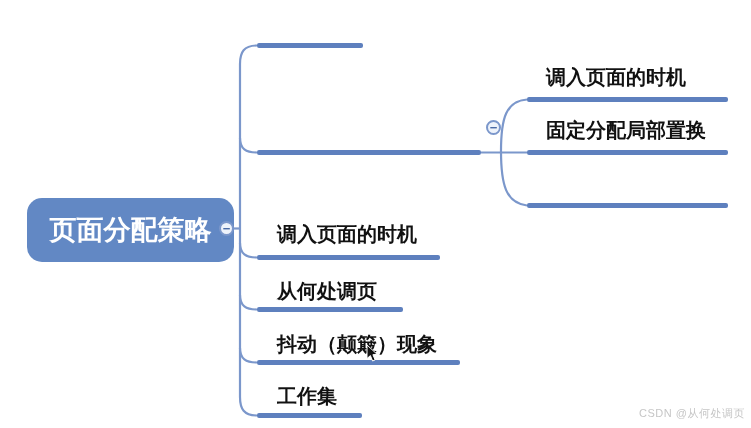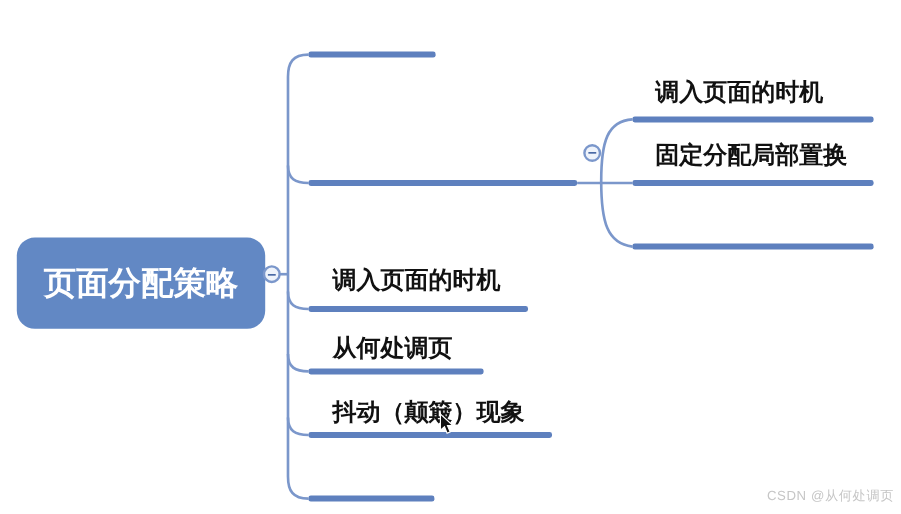--- a/index.html
+++ b/index.html
@@ -14,21 +14,21 @@
   *{margin:0;padding:0;box-sizing:border-box;}
   html,body{background:var(--background);}
   .canvas{
     position:relative;width:751px;height:428px;overflow:hidden;
     background:var(--background);
     font-family:"Liberation Sans","DejaVu Sans",sans-serif;
   }
   svg.links{position:absolute;left:0;top:0;}
   svg.links path{fill:none;stroke:var(--line);stroke-width:2.2;}
   .root{
-    position:absolute;left:14px;top:198px;width:207px;height:76px;
+    position:absolute;left:27px;top:198px;width:207px;height:64px;
     background:var(--root-fill);border-radius:15px;
     display:flex;align-items:center;justify-content:center;
   }
   .root span{
     color:var(--root-text);font-size:27px;font-weight:bold;white-space:nowrap;
   }
   .t{
     position:absolute;color:var(--text);font-size:20px;font-weight:bold;
     white-space:nowrap;line-height:26px;
   }
@@ -83,20 +83,21 @@
 
   <div class="t" style="left:277px;top:221px">调入页面的时机</div>
   <div class="bar" style="left:257px;top:255px;width:183px"></div>
 
   <div class="t" style="left:277px;top:278px">从何处调页</div>
   <div class="bar" style="left:257px;top:307px;width:146px"></div>
 
   <div class="t" style="left:277px;top:331px">抖动（颠簸）现象</div>
   <div class="bar" style="left:257px;top:360px;width:203px"></div>
 
+  <div class="t" style="left:277px;top:383px">工作集</div>
   <div class="bar" style="left:257px;top:413px;width:105px"></div>
 
   <div class="t" style="left:546px;top:64px">调入页面的时机</div>
   <div class="bar" style="left:527px;top:97px;width:201px"></div>
 
   <div class="t" style="left:546px;top:117px">固定分配局部置换</div>
   <div class="bar" style="left:527px;top:150px;width:201px"></div>
 
   <div class="bar" style="left:527px;top:203px;width:201px"></div>
 

